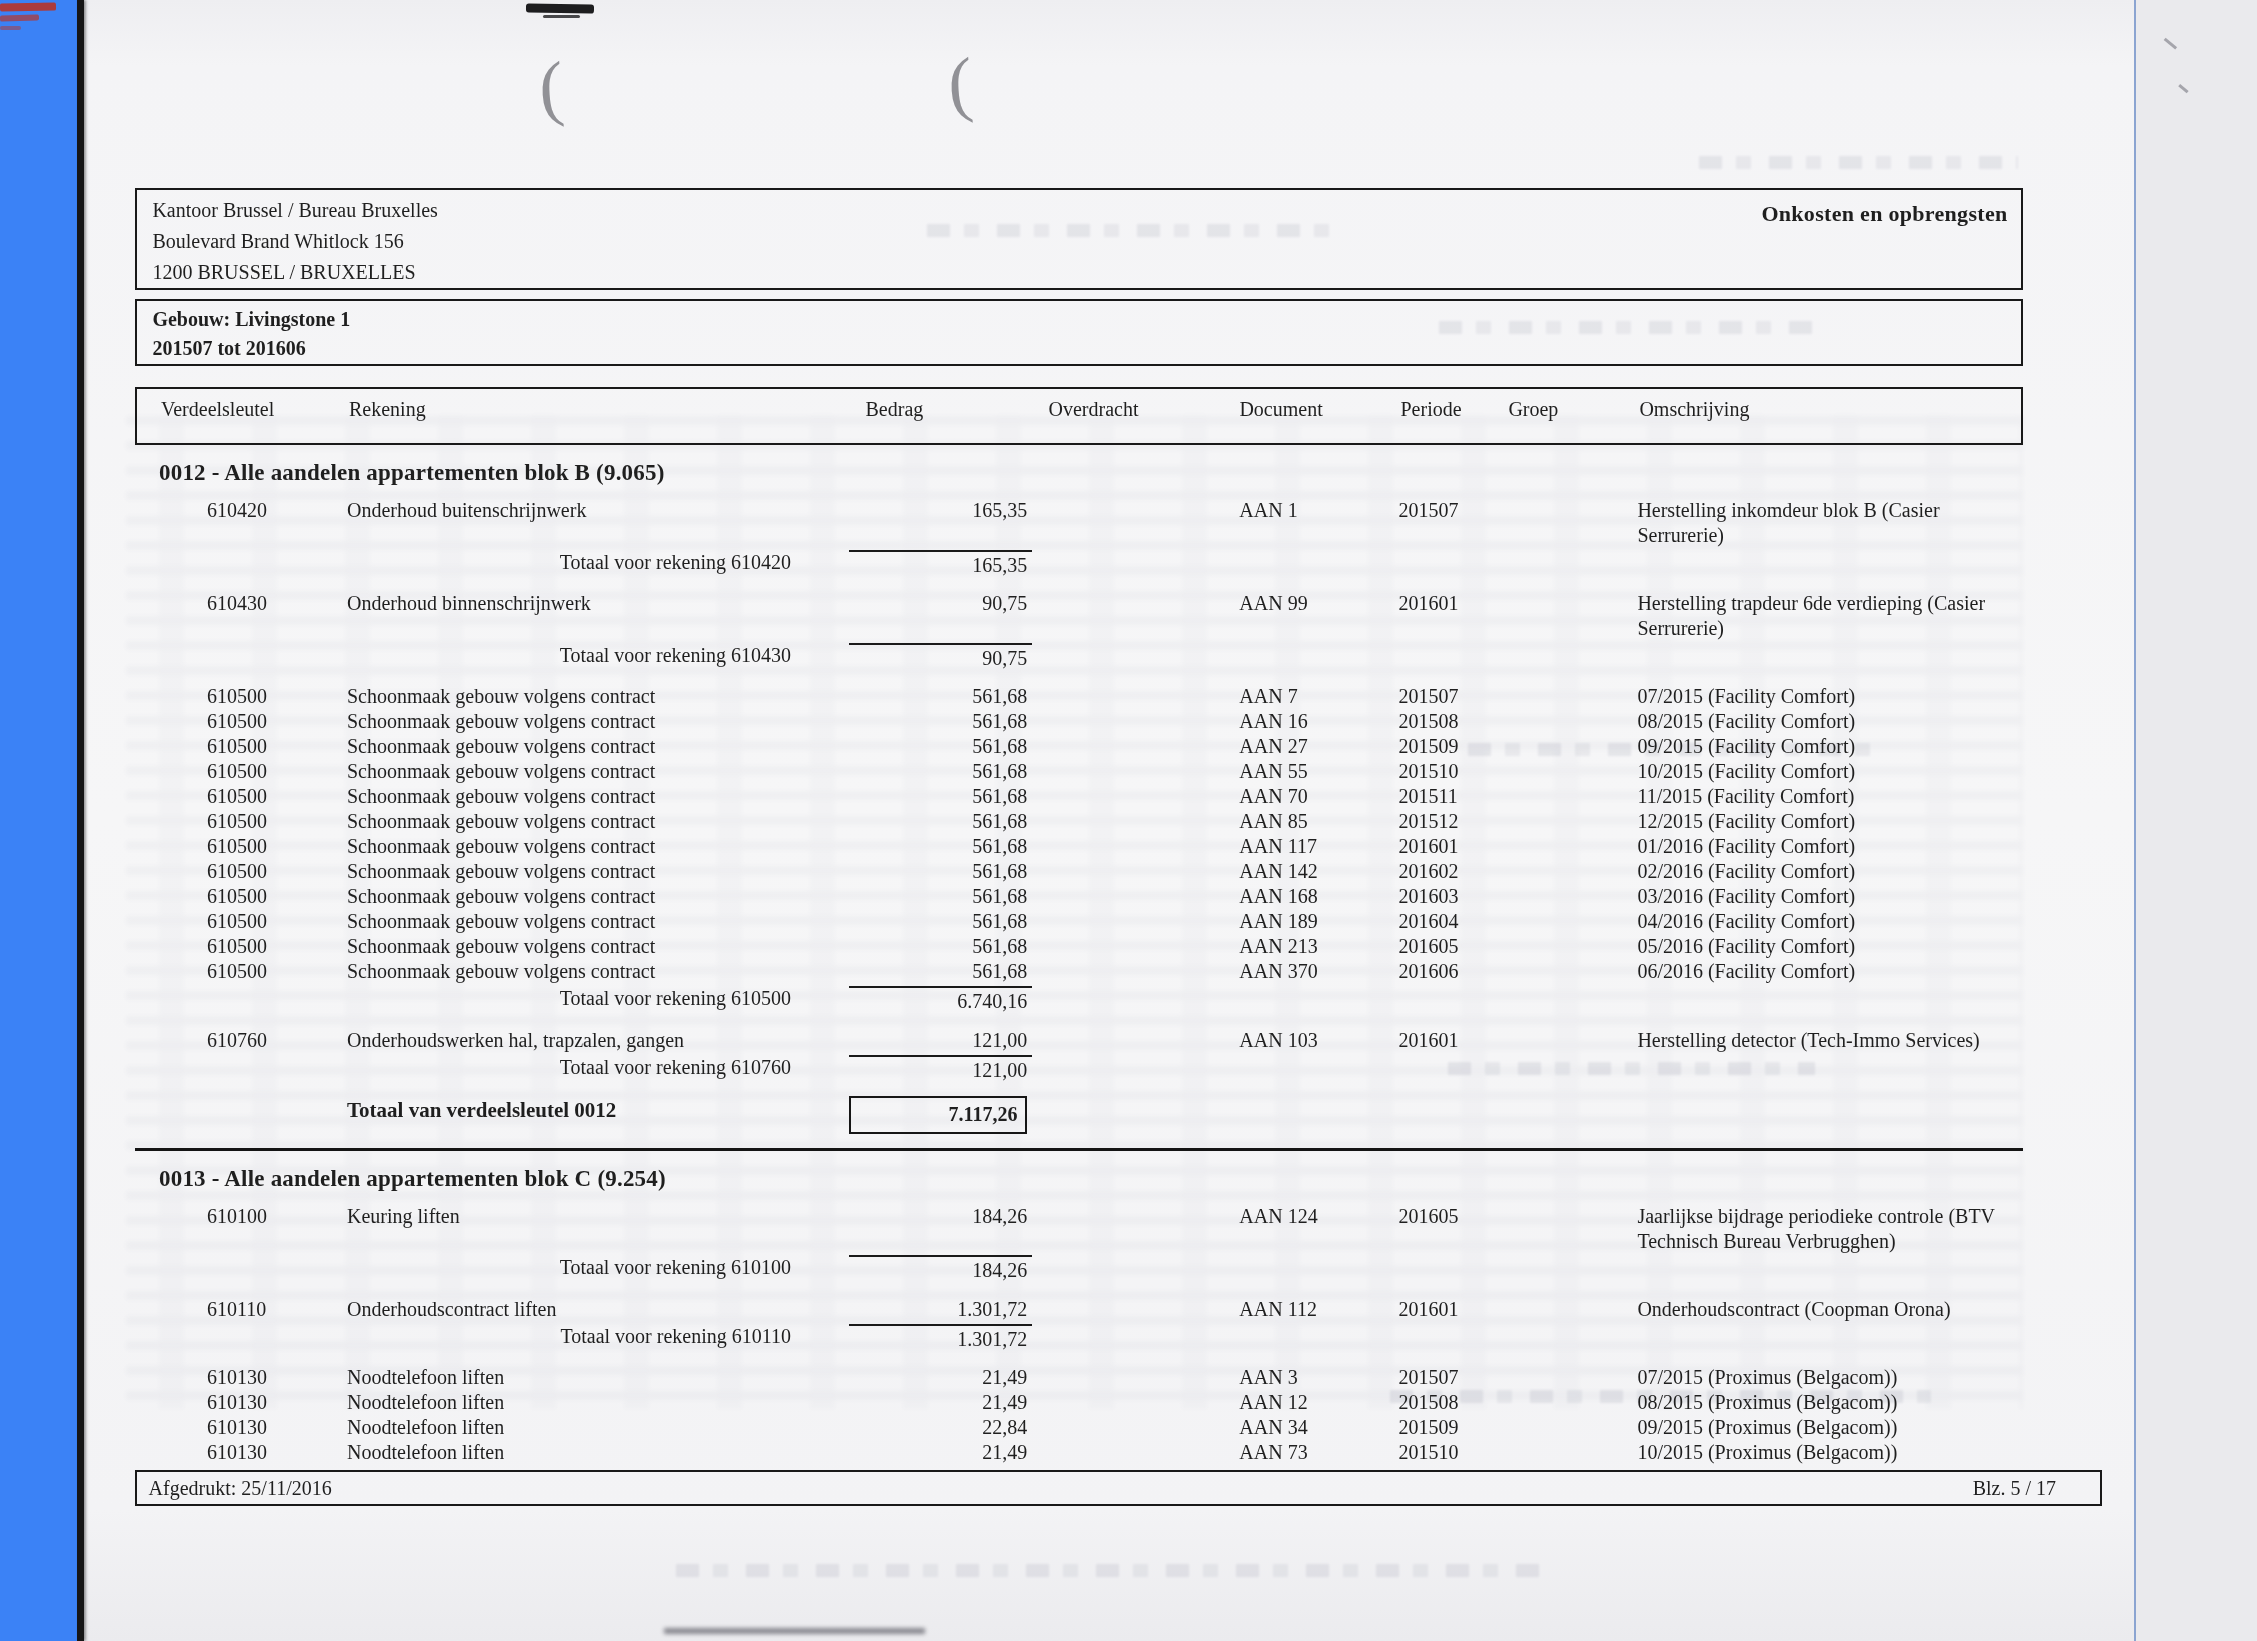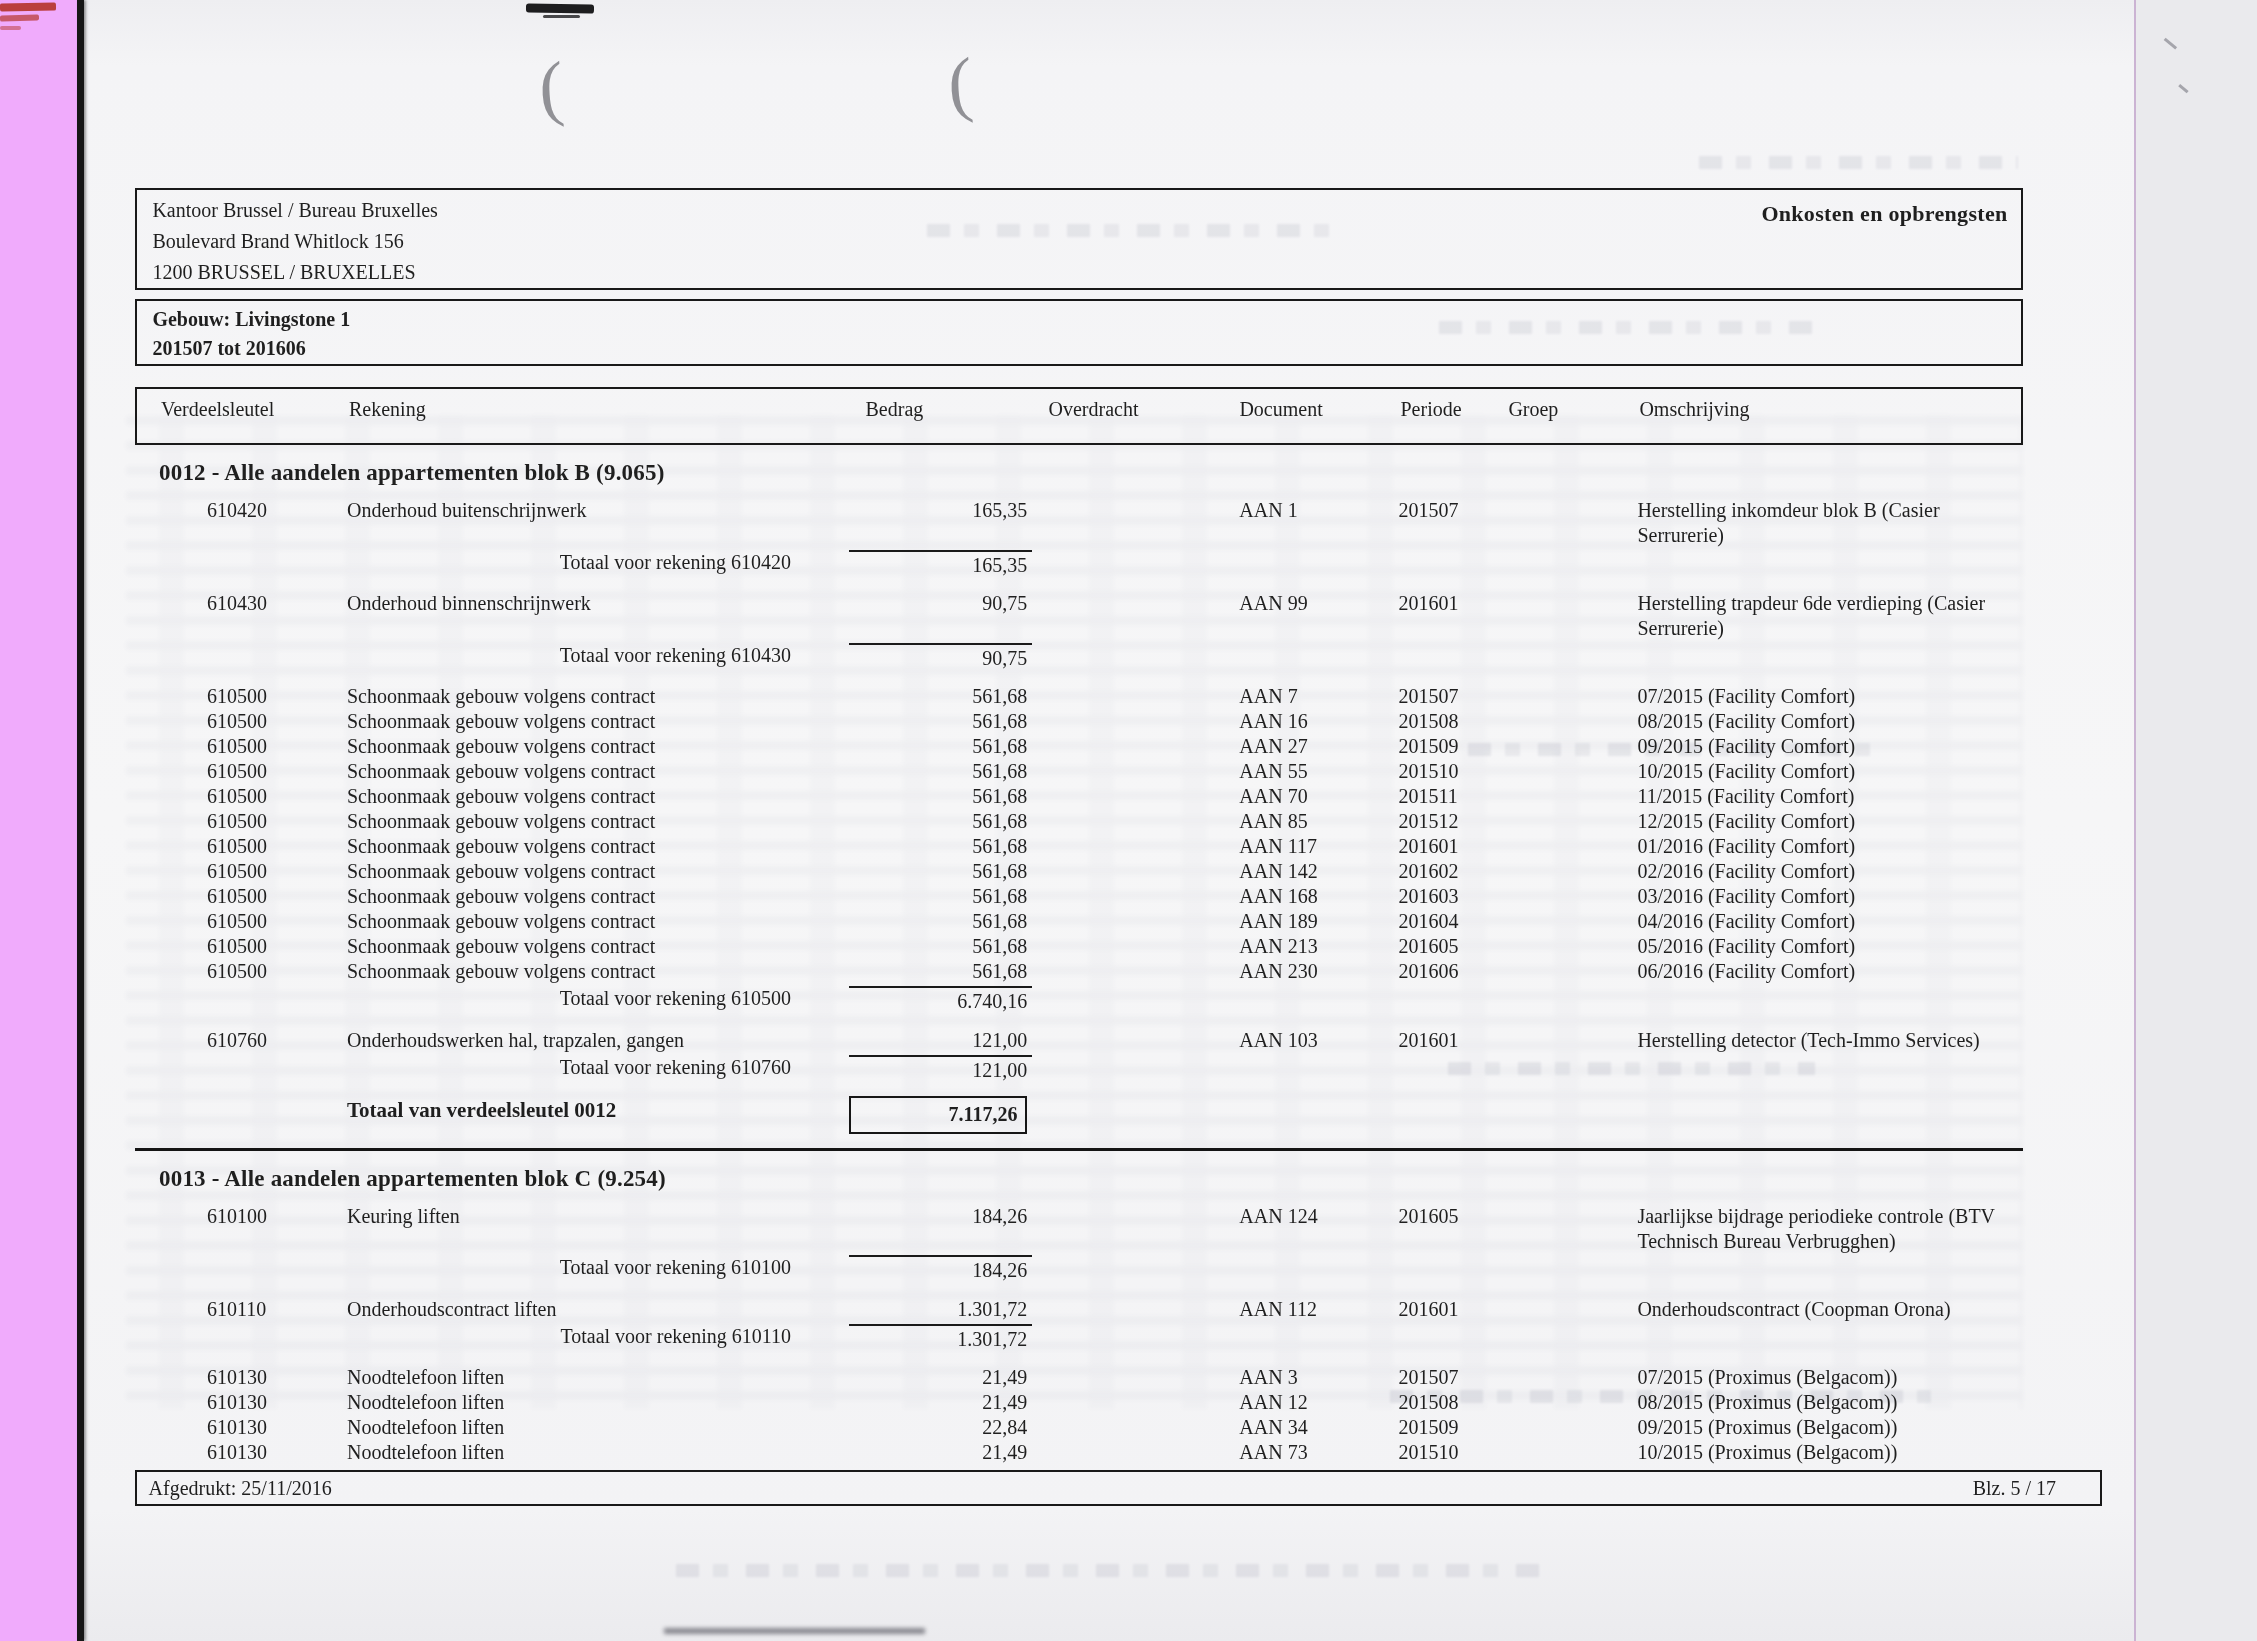--- a/index.html
+++ b/index.html
@@ -1,18 +1,18 @@
 <!DOCTYPE html>
 <html><head>
 <meta charset="utf-8">
 <style>
   html,body{margin:0;padding:0;background:#e7e7ea;}
   #page{position:relative;width:2257px;height:1641px;overflow:hidden;
         font-family:"Liberation Serif","DejaVu Serif",serif;color:#1f1f1f;
-        background:#f0abfc;}
+        background:#3b82f6;}
   
   .paper{position:absolute;left:84px;top:0;width:2050px;height:1641px;
          background:linear-gradient(180deg,#eeeef1 0%,#f4f4f6 4%,#f6f6f7 50%,#f3f3f5 92%,#ebebee 100%);}
   .margin-right-strip{position:absolute;left:2136px;top:0;width:122px;height:1641px;background:#eaeaed;}
   .right-edge-line{position:absolute;left:2134px;top:0;width:1.9px;height:1641px;background:#b7b7bd;opacity:.65;}
   .left-edge-shadow{position:absolute;left:77px;top:0;width:6.8px;height:1641px;background:#161616;box-shadow:1.9px 0 2.9px rgba(30,30,30,.45);}
   .red-mark{position:absolute;background:#b5352c;border-radius:1.9px;}
   .red-mark.m1{left:0;top:2.9px;width:56px;height:7.7px;transform:rotate(-1deg);opacity:.92;}
   .red-mark.m2{left:0;top:15.4px;width:39px;height:5.8px;transform:rotate(-2deg);opacity:.7;}
   .red-mark.m3{left:0;top:26px;width:21px;height:3.9px;opacity:.5;}
@@ -264,21 +264,21 @@
             <div class="c-doc">AAN 213</div>
             <div class="c-per">201605</div>
             <div class="c-grp"></div>
             <div class="c-oms">05/2016 (Facility Comfort)</div>
           </div>
           <div class="trow">
             <div class="c-key">610500</div>
             <div class="c-desc">Schoonmaak gebouw volgens contract</div>
             <div class="c-amt">561,68</div>
             <div class="c-ovr"></div>
-            <div class="c-doc">AAN 230</div>
+            <div class="c-doc">AAN 370</div>
             <div class="c-per">201606</div>
             <div class="c-grp"></div>
             <div class="c-oms">06/2016 (Facility Comfort)</div>
           </div>
           <div class="trow total-row">
             <div class="c-key"></div>
             <div class="c-desc total-label">Totaal voor rekening 610500</div>
             <div class="c-amt total-amount">6.740,16</div>
           </div>
         </div>

